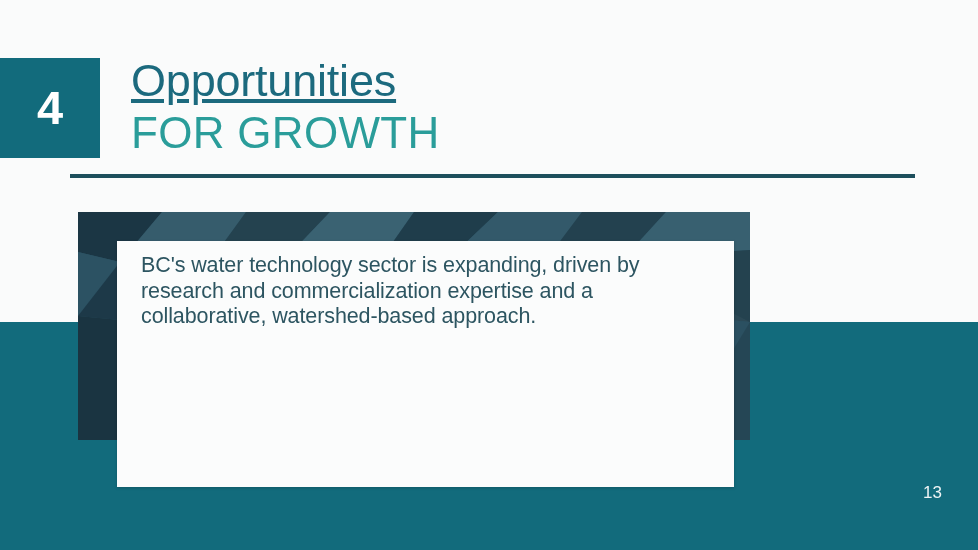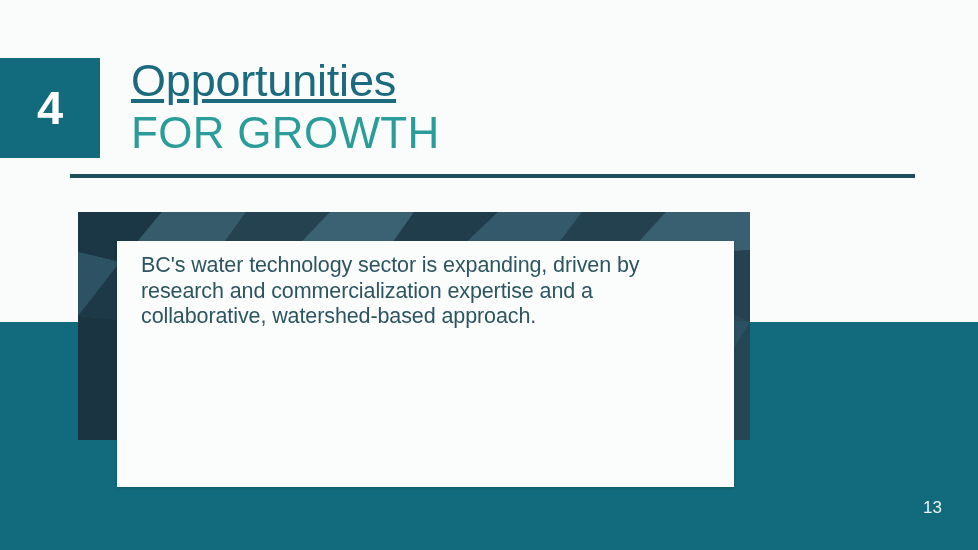--- a/index.html
+++ b/index.html
@@ -122,21 +122,21 @@
     margin: 0;
   }
   .card-paragraph + .card-paragraph {
     margin-top: 25px;
   }
 
   
   .page-number {
     position: absolute;
     right: 36px;
-    bottom: 34px;
+    bottom: 49px;
     color: #eef4f5;
     font-size: 17px;
     line-height: 1;
   }
 </style>
 </head>
 <body>
 
 <div id="slide">
 

